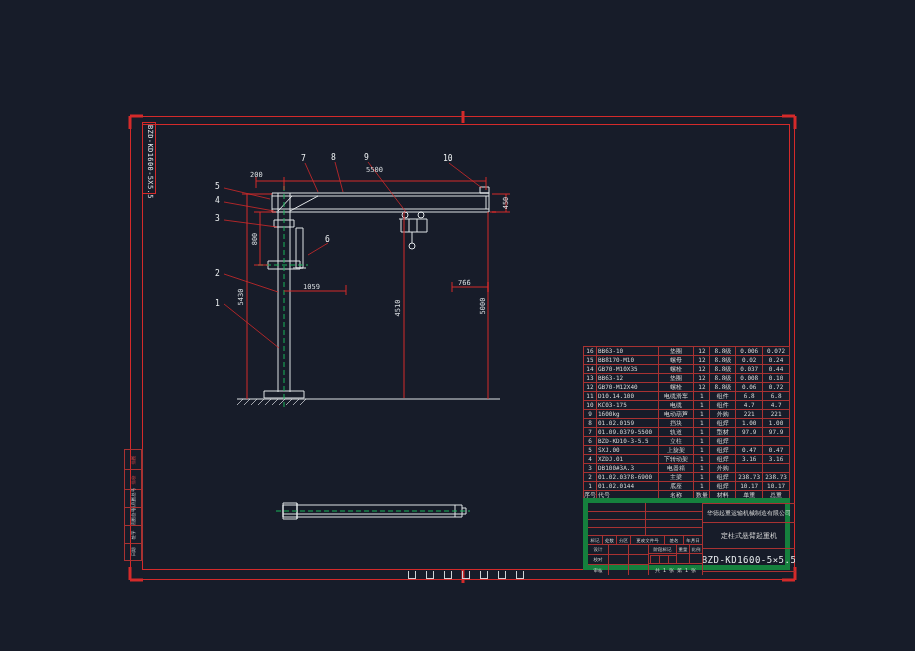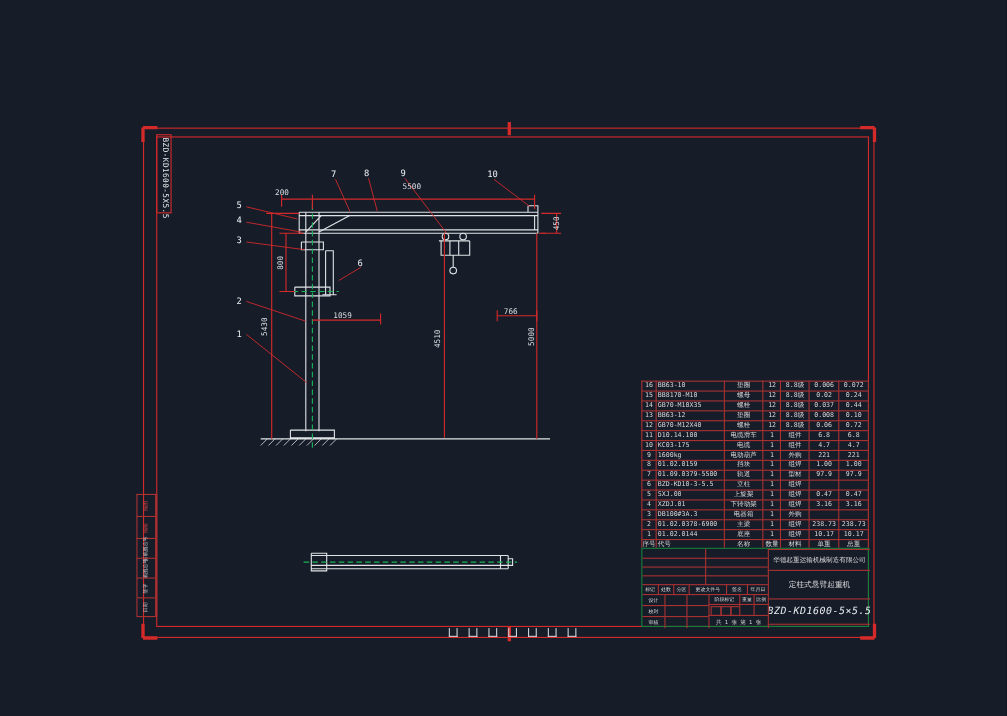--- a/index.html
+++ b/index.html
@@ -27,21 +27,21 @@
   .bom{position:absolute;left:583px;top:346px;width:207px;border-right:1px solid #a83232;box-sizing:border-box;}
   .bom-row{display:flex;height:9px;}
   .bom-row.hdr{height:8px;}
   .bom-cell{box-sizing:border-box;border-left:1px solid #a83232;border-top:1px solid #a83232;
           font-size:6px;line-height:8px;color:#d8d8d8;overflow:hidden;white-space:nowrap;text-align:center;}
   .c0{width:13px;} .c1{width:62px;text-align:left;padding-left:1px;} .c2{width:36px;}
   .c3{width:16px;} .c4{width:26px;} .c5{width:27px;} .c6{width:27px;}
 
   
   .titleblock{position:absolute;left:583px;top:498px;width:207px;height:72px;
-          border:1px solid #15803d;box-sizing:border-box;}
+          border:5px solid #15803d;box-sizing:border-box;}
   .tb-cell{position:absolute;box-sizing:border-box;border-left:1px solid #a83232;border-top:1px solid #a83232;
           color:#d9d9d9;display:flex;align-items:center;justify-content:center;
           overflow:hidden;white-space:nowrap;font-size:4.5px;}
   .noL{border-left:none;} .noT{border-top:none;}
   .mini{position:absolute;border:1px solid #a83232;width:8px;height:7px;top:1px;}
 
   
   .fold{position:absolute;left:408px;top:571px;display:flex;gap:10px;}
   .fold i{display:block;width:6px;height:7px;border:1px solid #cfd3d6;border-top:none;}
 </style>
@@ -291,21 +291,21 @@
           <div class="bom-cell c5">单重</div>
           <div class="bom-cell c6">总重</div>
         </div>
       </div>
   </div>
 
   <div class="titleblock">
 
     <div class="tb-cell" style="left:114px;top:0;width:93px;height:19px;font-size:6px;">华德起重运输机械制造有限公司</div>
     <div class="tb-cell" style="left:114px;top:19px;width:93px;height:26px;font-size:7px;">定柱式悬臂起重机</div>
-    <div class="tb-cell" style="left:114px;top:45px;width:93px;height:23px;font-size:9px;letter-spacing:.5px;color:#e8ecef;font-style:italic;">BZD-KD1600-5×5.5</div>
+    <div class="tb-cell" style="left:114px;top:45px;width:93px;height:23px;font-size:9px;letter-spacing:.5px;color:#e8ecef;">BZD-KD1600-5×5.5</div>
     <div class="tb-cell" style="left:114px;top:68px;width:93px;height:4px;"></div>
 
     <div class="tb-cell noL noT" style="left:0;top:8px;width:114px;height:8px;border-top:1px solid #a83232;"></div>
     <div class="tb-cell noL noT" style="left:0;top:16px;width:114px;height:8px;border-top:1px solid #a83232;"></div>
     <div class="tb-cell noL noT" style="left:0;top:24px;width:114px;height:8px;border-top:1px solid #a83232;"></div>
     <div class="tb-cell noT" style="left:57px;top:0;width:1px;height:32px;"></div>
 
     <div class="tb-cell noL" style="left:0;top:32px;width:14px;height:9px;">标记</div>
     <div class="tb-cell" style="left:14px;top:32px;width:14px;height:9px;">处数</div>
     <div class="tb-cell" style="left:28px;top:32px;width:14px;height:9px;">分区</div>

